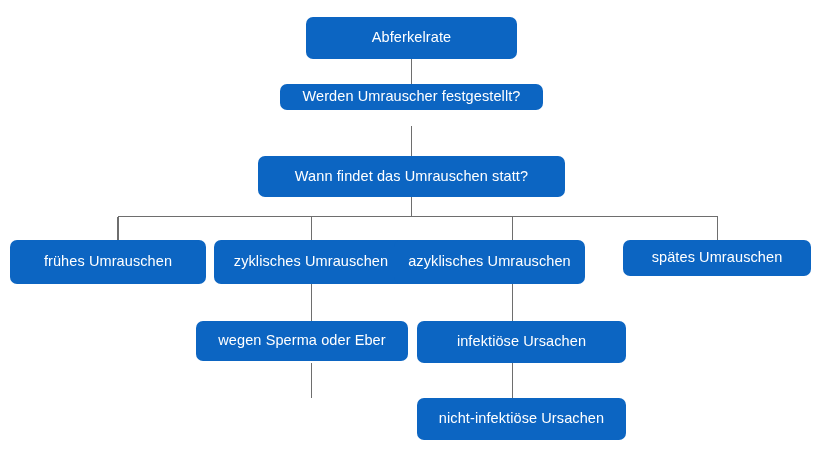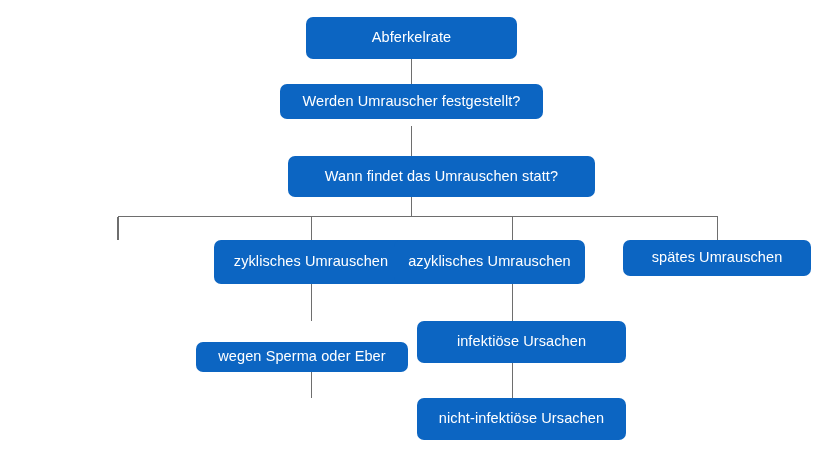--- a/index.html
+++ b/index.html
@@ -75,42 +75,45 @@
       <line x1="311.5" y1="363" x2="311.5" y2="398"></line>
 
       <line x1="512.5" y1="363" x2="512.5" y2="398"></line>
     </g>
   </svg>
 
   <div class="node" style="left:306px; top:17px; width:211px; height:42px;">
     <span class="node-label">Abferkelrate</span>
   </div>
 
-  <div class="node" style="left:280px; top:84px; width:263px; height:35px;text-align:center;">
+  <div class="node" style="left:280px; top:84px; width:263px; height:26px;text-align:center;">
     <span class="node-label">Werden Umrauscher festgestellt?</span>
   </div>
 
-  <div class="node" style="left:258px; top:156px; width:307px; height:41px;margin-left:30px;">
+  <div class="node" style="left:258px; top:156px; width:307px; height:41px;">
     <span class="node-label">Wann findet das Umrauschen statt?</span>
   </div>
 
+  <div class="node" style="left:10px; top:240px; width:196px; height:44px;">
+    <span class="node-label">frühes Umrauschen</span>
+  </div>
 
   <div class="node" style="left:214px; top:240px; width:194px; height:44px;">
     <span class="node-label">zyklisches Umrauschen</span>
   </div>
 
   <div class="node" style="left:394px; top:240px; width:191px; height:44px;">
     <span class="node-label">azyklisches Umrauschen</span>
   </div>
 
   <div class="node" style="left:623px; top:240px; width:188px; height:36px;">
     <span class="node-label">spätes Umrauschen</span>
   </div>
 
-  <div class="node" style="left:196px; top:321px; width:212px; height:30px;margin-top:21px;">
+  <div class="node" style="left:196px; top:321px; width:212px; height:40px;">
     <span class="node-label">wegen Sperma oder Eber</span>
   </div>
 
   <div class="node" style="left:417px; top:321px; width:209px; height:42px;">
     <span class="node-label">infektiöse Ursachen</span>
   </div>
 
 
   <div class="node" style="left:417px; top:398px; width:209px; height:42px;">
     <span class="node-label">nicht-infektiöse Ursachen</span>

